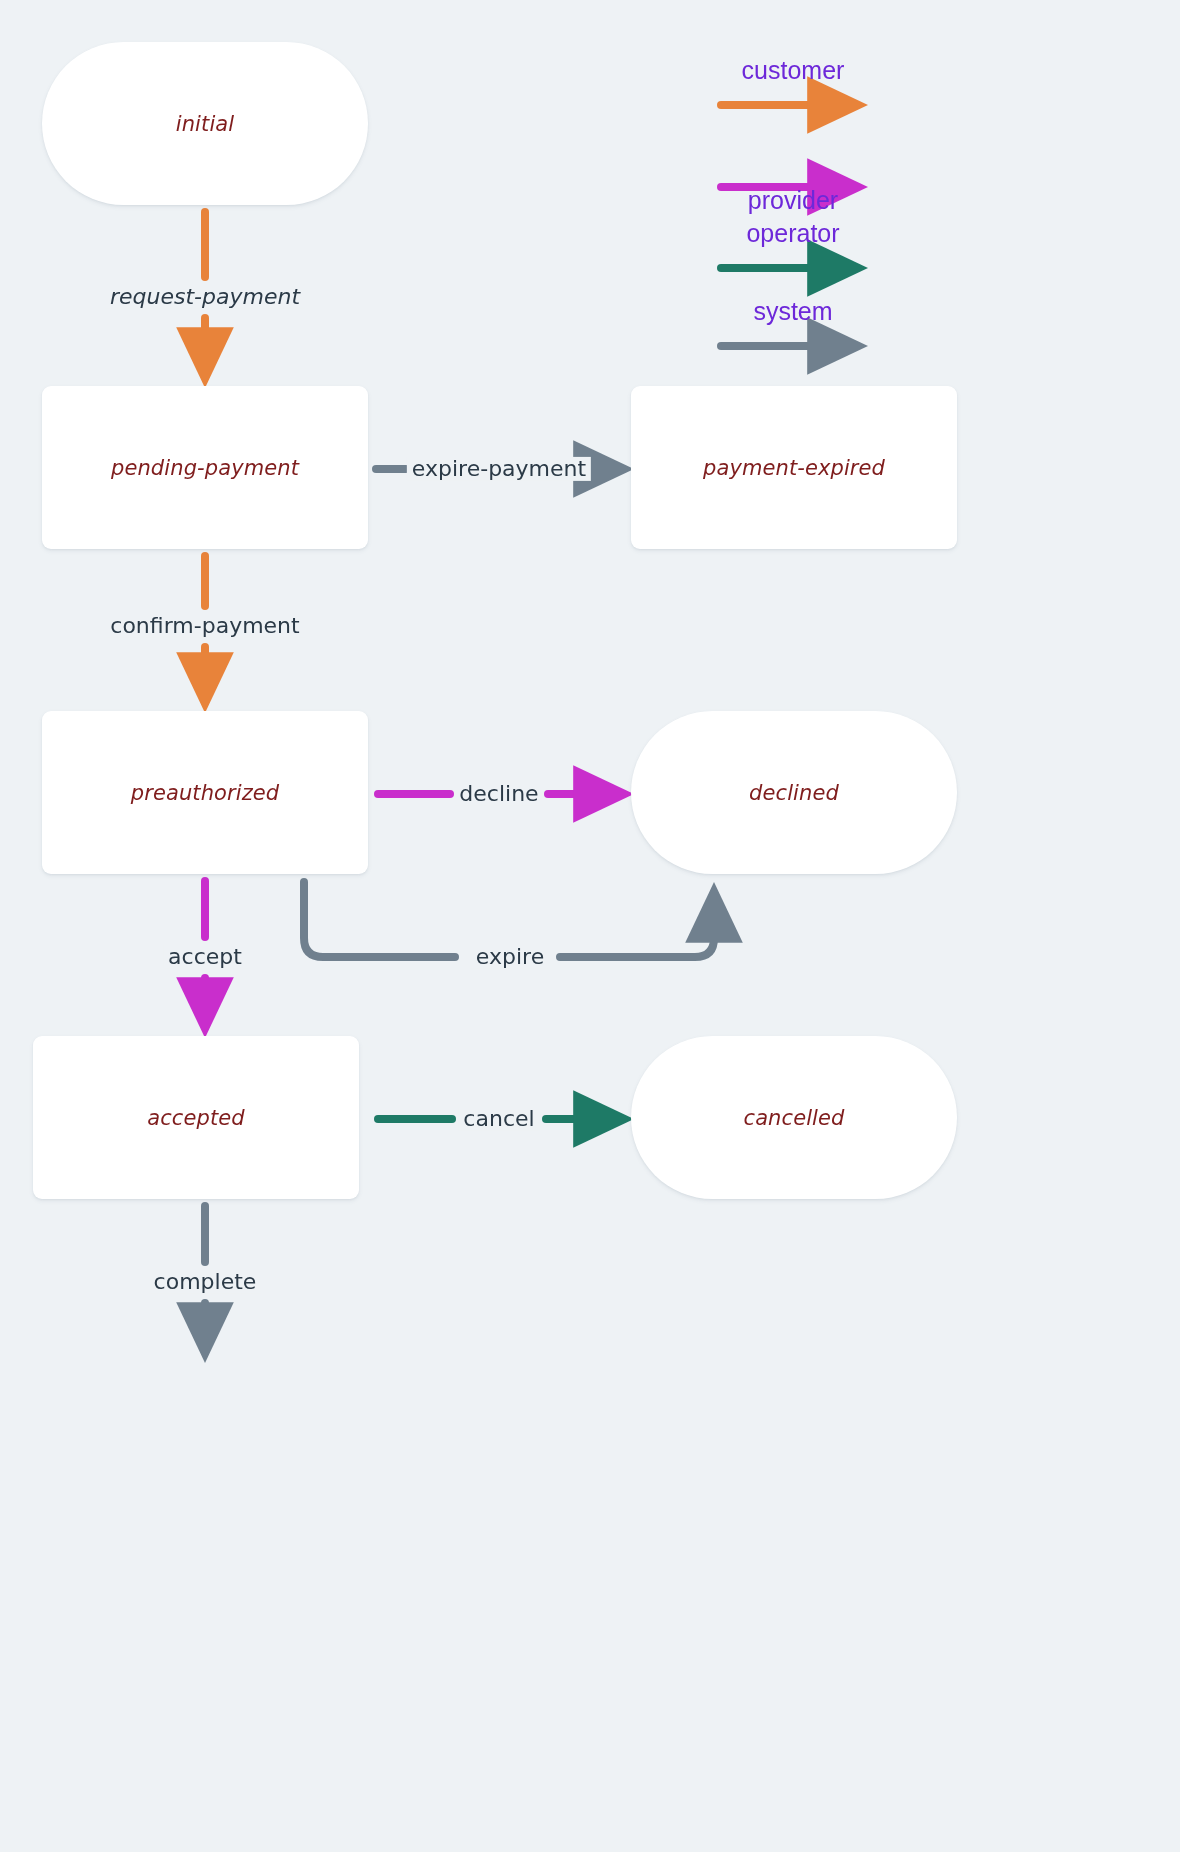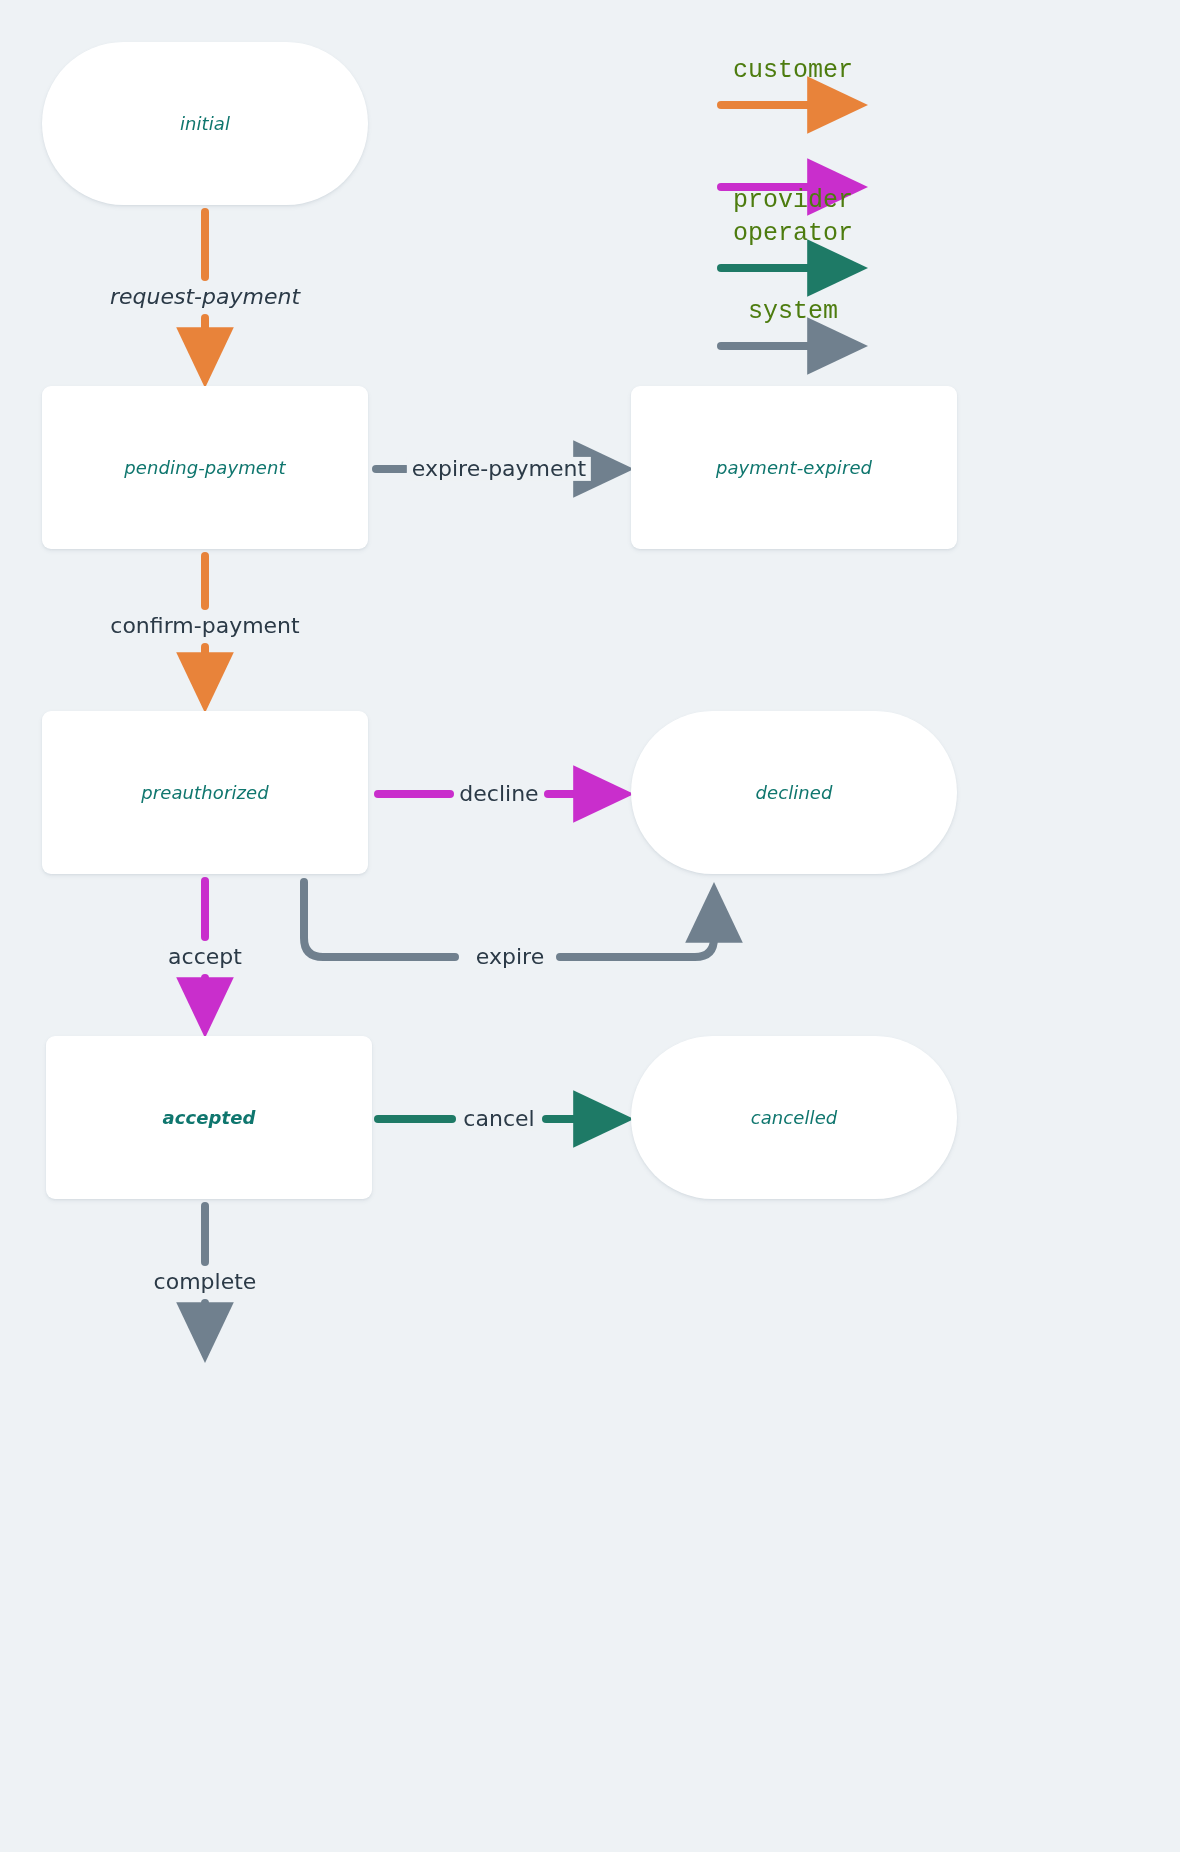--- a/index.html
+++ b/index.html
@@ -33,41 +33,41 @@
     display: flex;
     align-items: center;
     justify-content: center;
     box-sizing: border-box;
   }
   .node-rect  { border-radius: 9px; }
   .node-pill  { border-radius: 999px; }
   .node-label {
     font-family: "DejaVu Sans", sans-serif;
     font-style: italic;
-    font-size: 18px;
-    color: #0f766e;
+    font-size: 21px;
+    color: #7f1d1d;
     letter-spacing: 0.1px;
     white-space: nowrap;
   }
   .edge-label {
     position: absolute;
     font-family: "DejaVu Sans", sans-serif;
     font-size: 22px;
     color: #2b3a47;
     white-space: nowrap;
     transform: translate(-50%, -50%);
     background: #eef2f5;
     padding: 0 5px;
     line-height: 1.1;
   }
   .legend-label {
     position: absolute;
-    font-family: Liberation Mono, monospace;
+    font-family: Liberation Sans, sans-serif;
     font-size: 25px;
-    color: #4d7c0f;
+    color: #6d28d9;
     white-space: nowrap;
     transform: translate(-50%, -50%);
   }
 </style>
 </head>
 <body>
 
 <div id="canvas">
 
   <svg class="layer" viewBox="0 0 1180 1852">
@@ -153,21 +153,21 @@
   </div>
 
   <div class="node node-rect" style="left:42px; top:711px; width:326px; height:163px;">
     <span class="node-label">preauthorized</span>
   </div>
 
   <div class="node node-pill" style="left:631px; top:711px; width:326px; height:163px;">
     <span class="node-label">declined</span>
   </div>
 
-  <div class="node node-rect" style="left:46px; top:1036px; width:326px; height:163px;font-weight:bold;">
+  <div class="node node-rect" style="left:33px; top:1036px; width:326px; height:163px;">
     <span class="node-label">accepted</span>
   </div>
 
   <div class="node node-pill" style="left:631px; top:1036px; width:326px; height:163px;">
     <span class="node-label">cancelled</span>
   </div>
 
 
   <span class="edge-label" style="left:205px; top:297px;font-style:italic;">request-payment</span>
 

